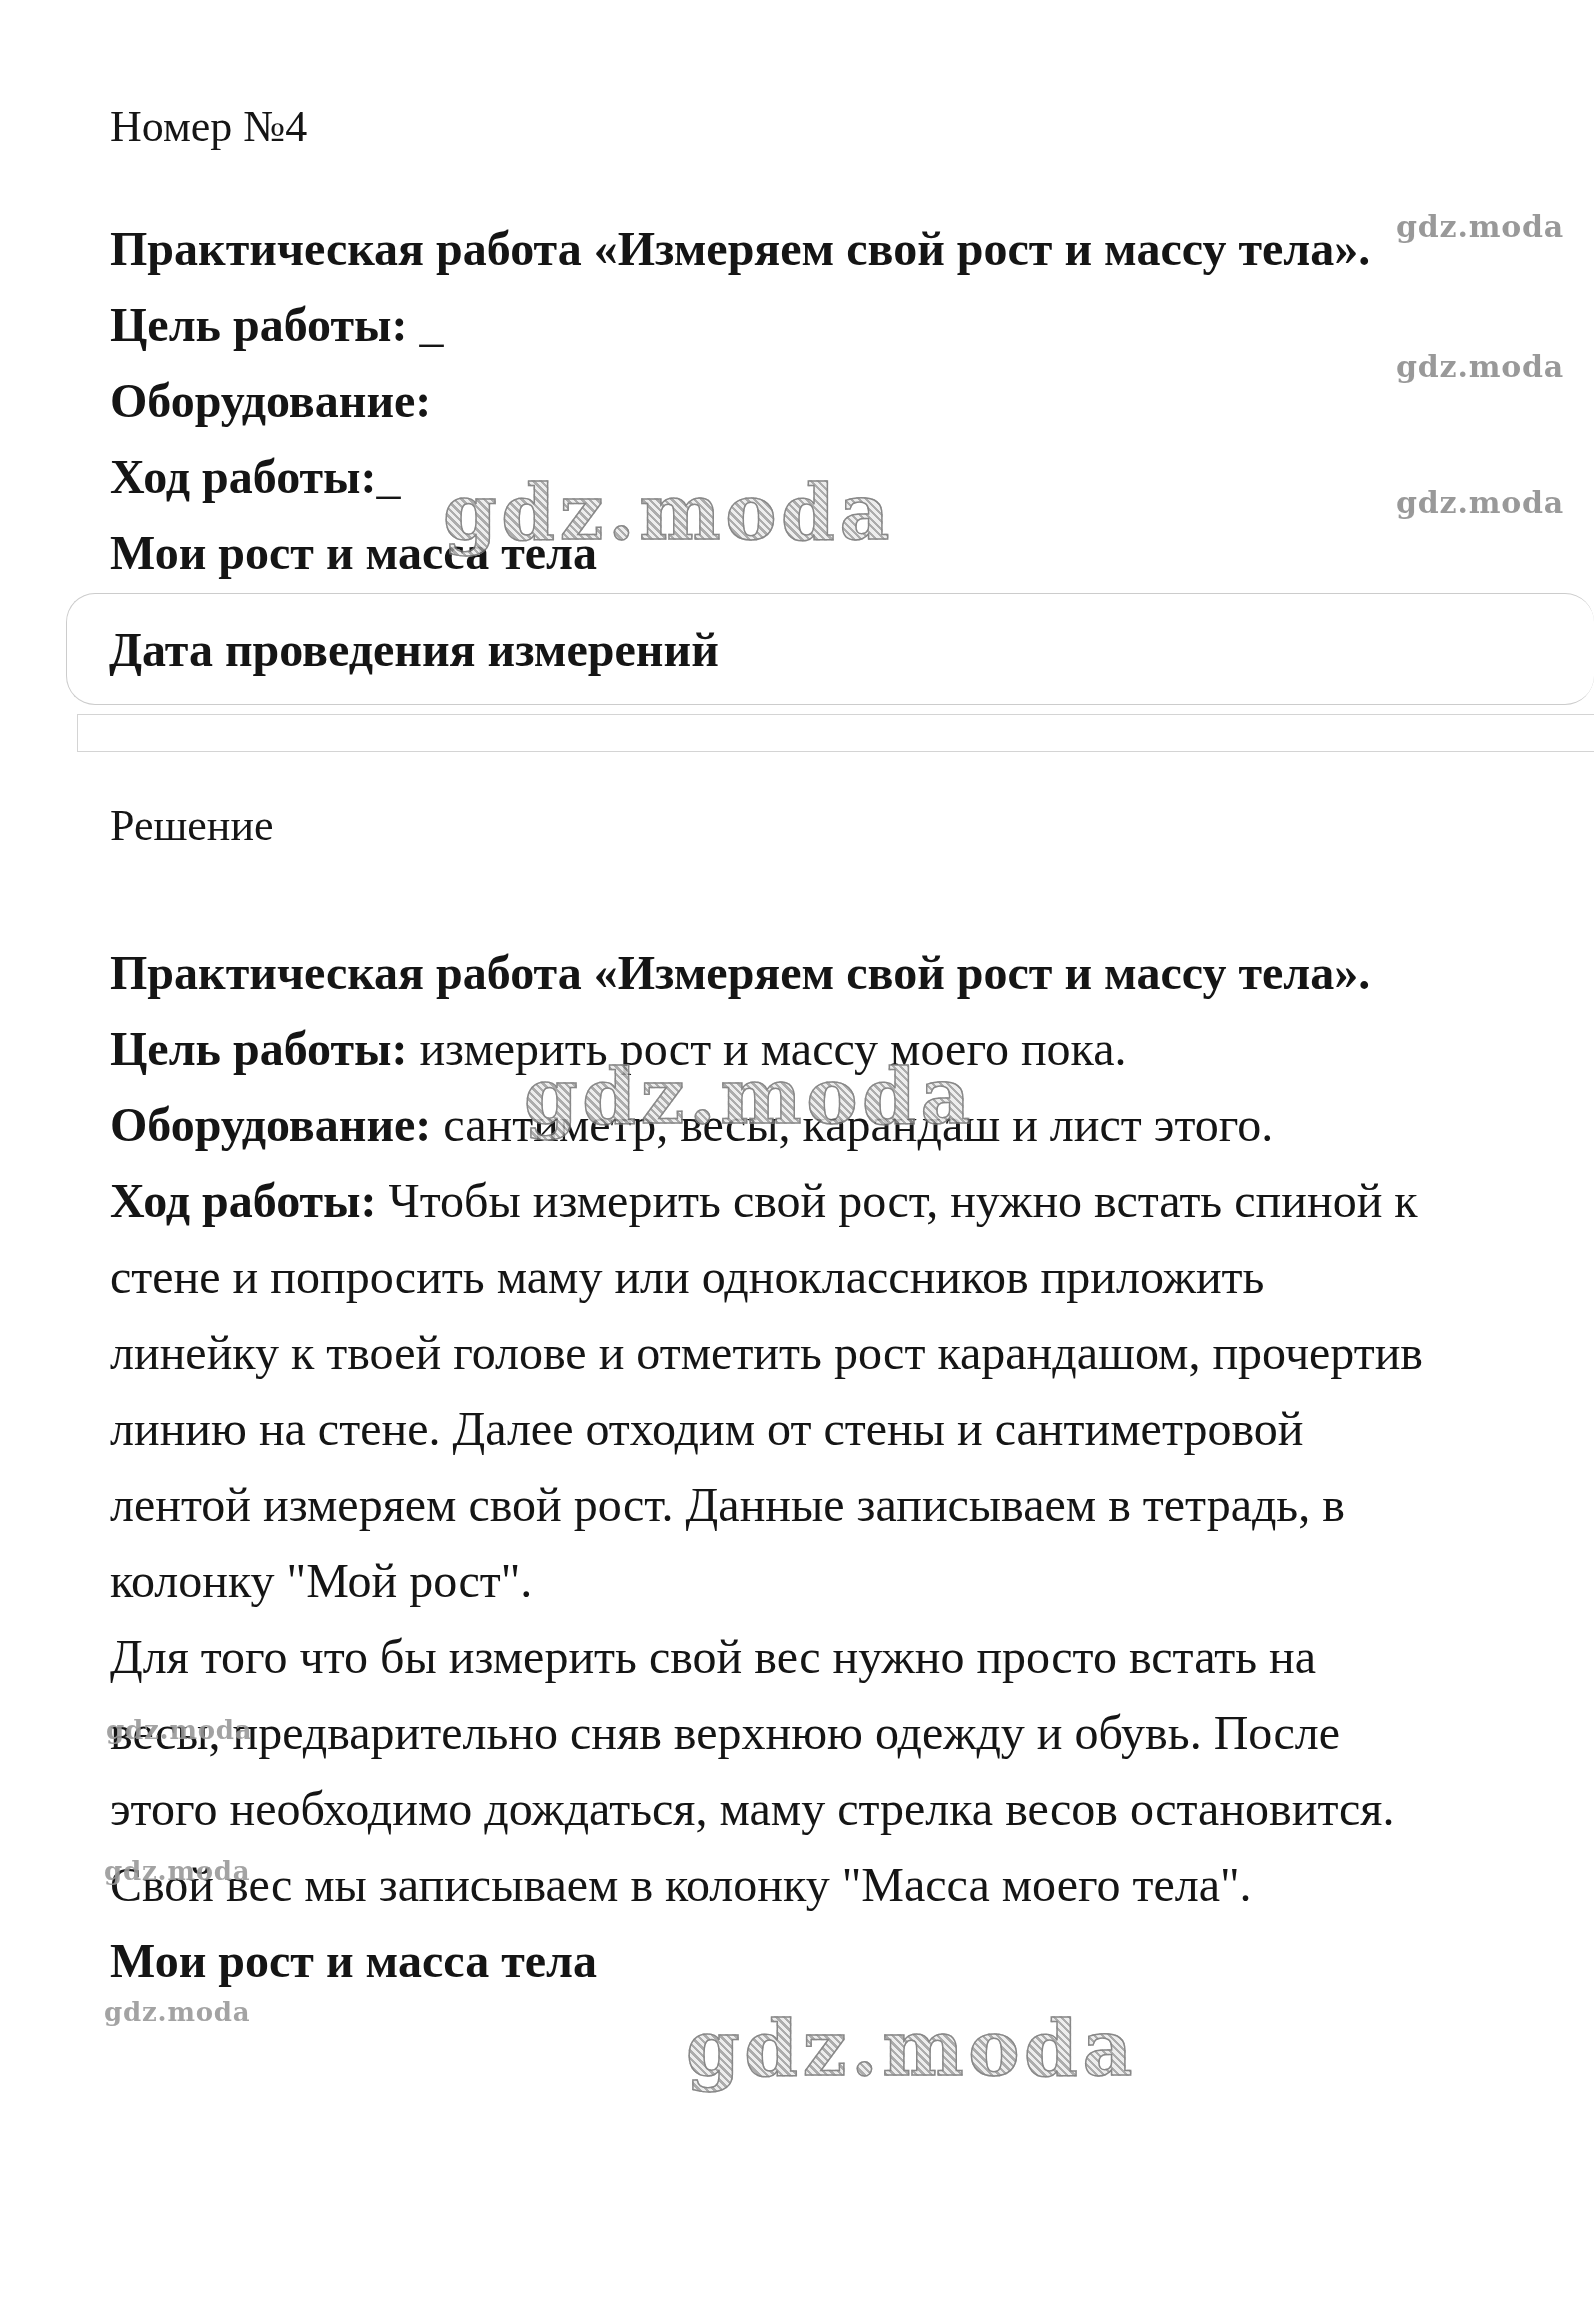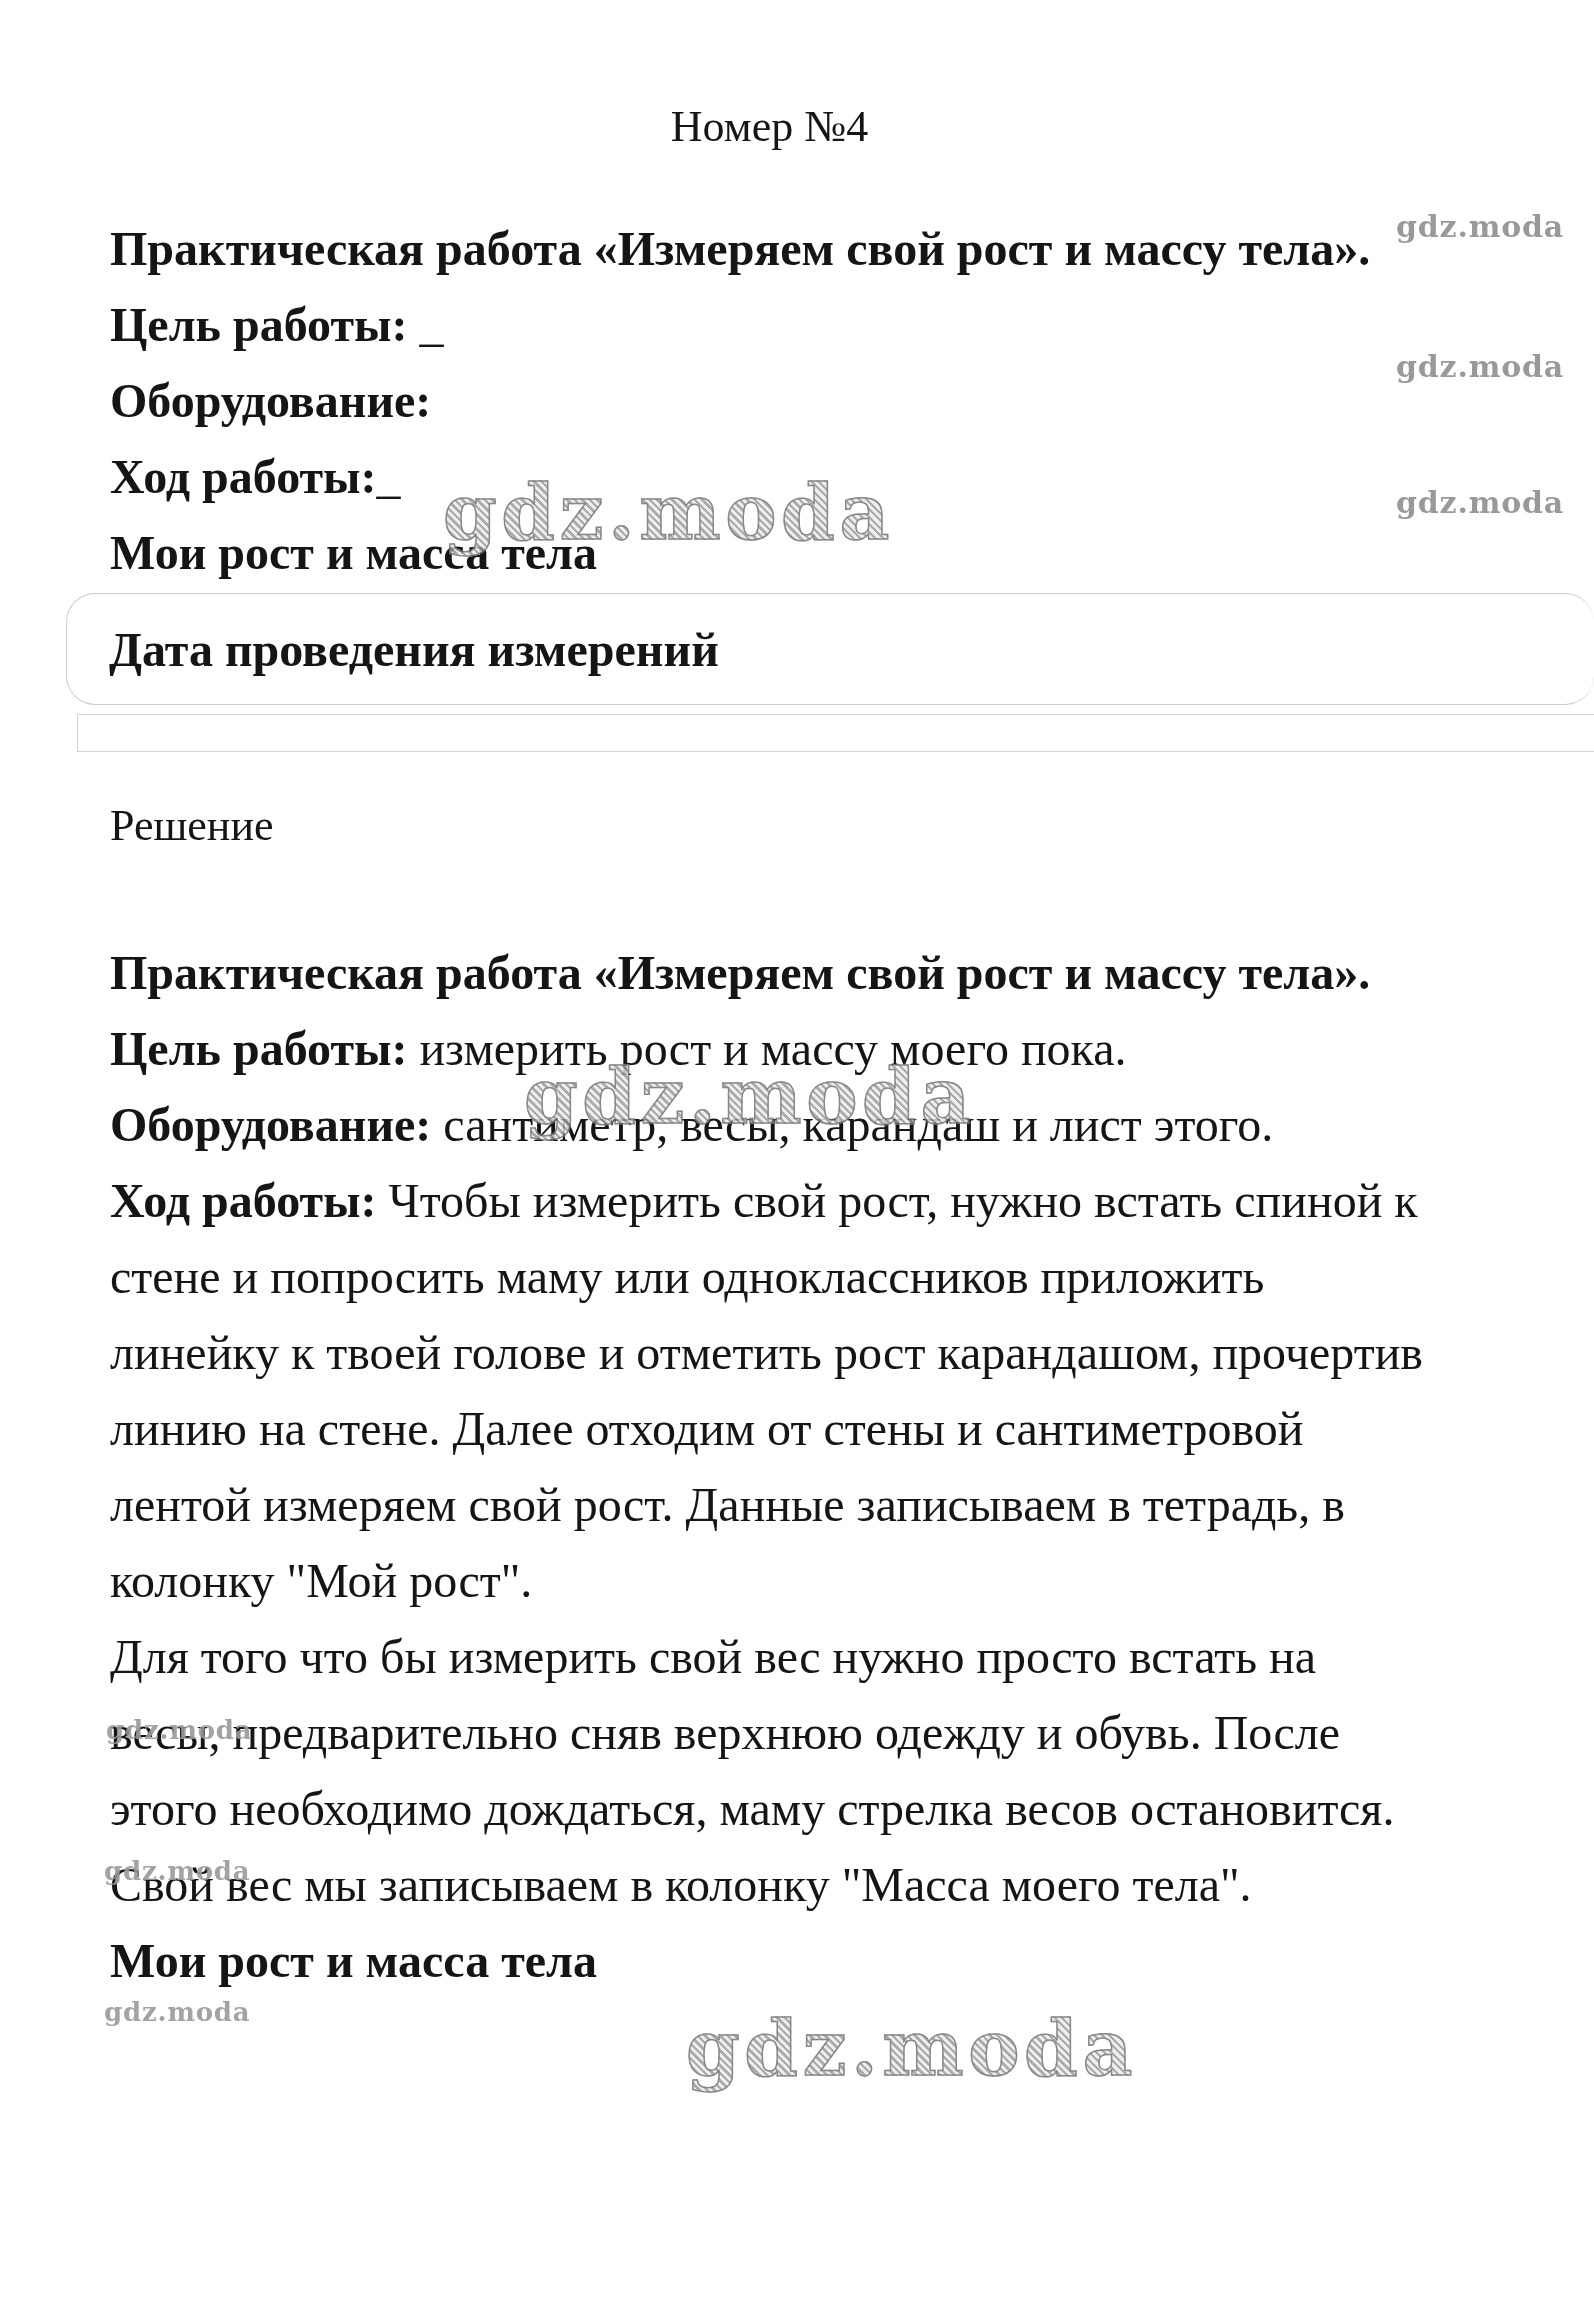--- a/index.html
+++ b/index.html
@@ -18,21 +18,21 @@
   .content {
     position: relative;
     z-index: 2;
     padding: 100px 165px 0 110px;
   }
 
   .doc-title {
     font-size: 44px;
     line-height: 54px;
     font-weight: 400;
-    text-align: center;
+    text-align: left;
     margin: 0;
   }
 
   .task-block { margin-top: 57px; }
 
   .para {
     font-size: 48px;
     line-height: 76px;
     font-weight: 400;
     margin: 0;

